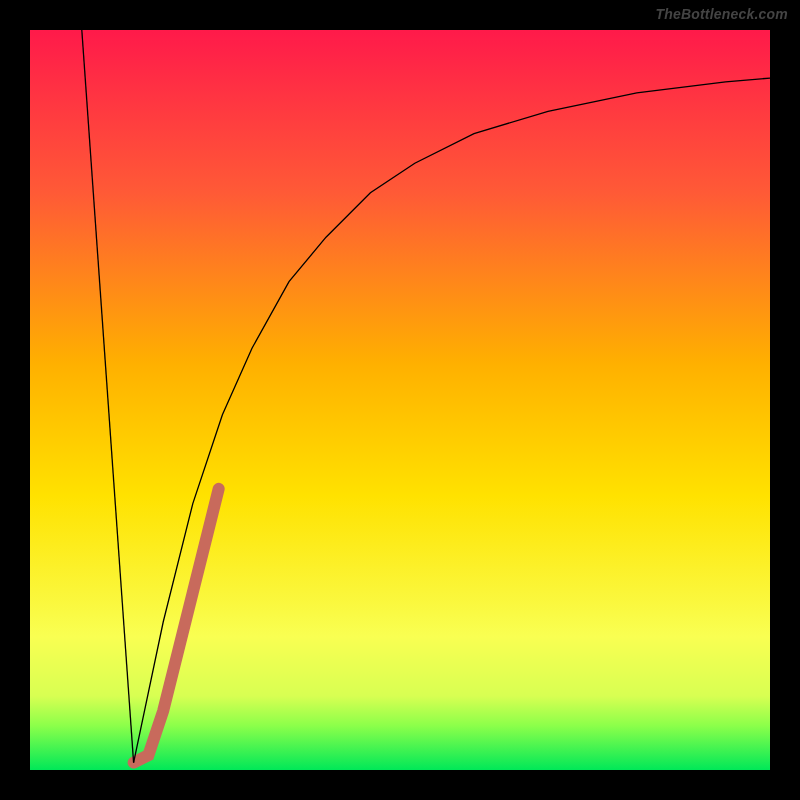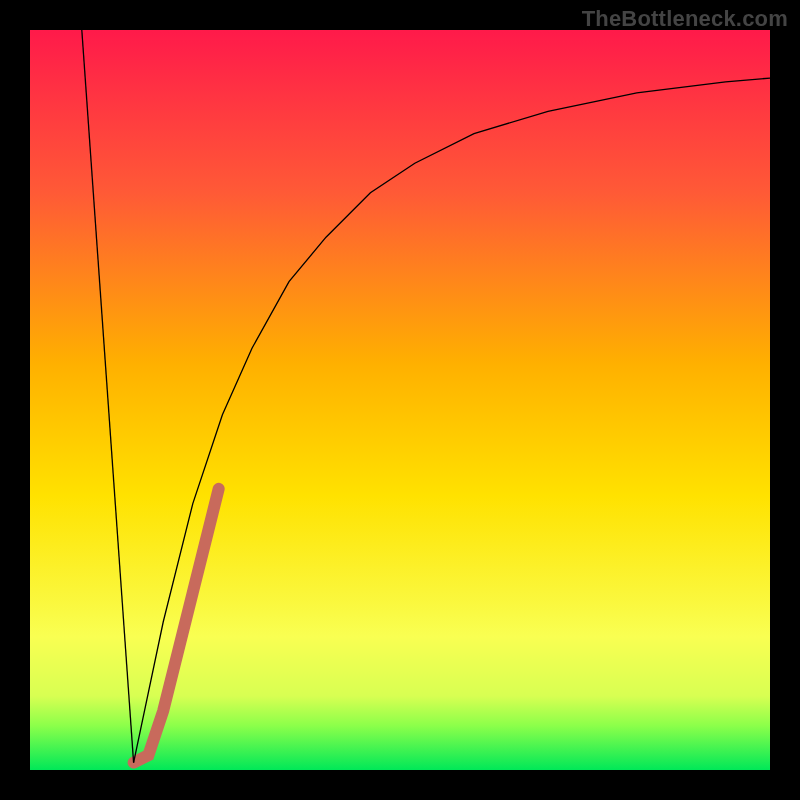--- a/index.html
+++ b/index.html
@@ -21,25 +21,26 @@
     position: absolute;
     left: 30px;
     top: 30px;
     width: 740px;
     height: 740px;
   }
   .watermark {
     position: absolute;
     top: 6px;
     right: 12px;
-    font-size: 22px;
+    font-size: 14px;
     font-weight: 600;
     color: #444;
     letter-spacing: 0.2px;
     user-select: none;
+    font-style: italic;
   }
   svg {
     display: block;
   }
 </style>
 </head>
 <body>
 
 <div class="frame">
 

